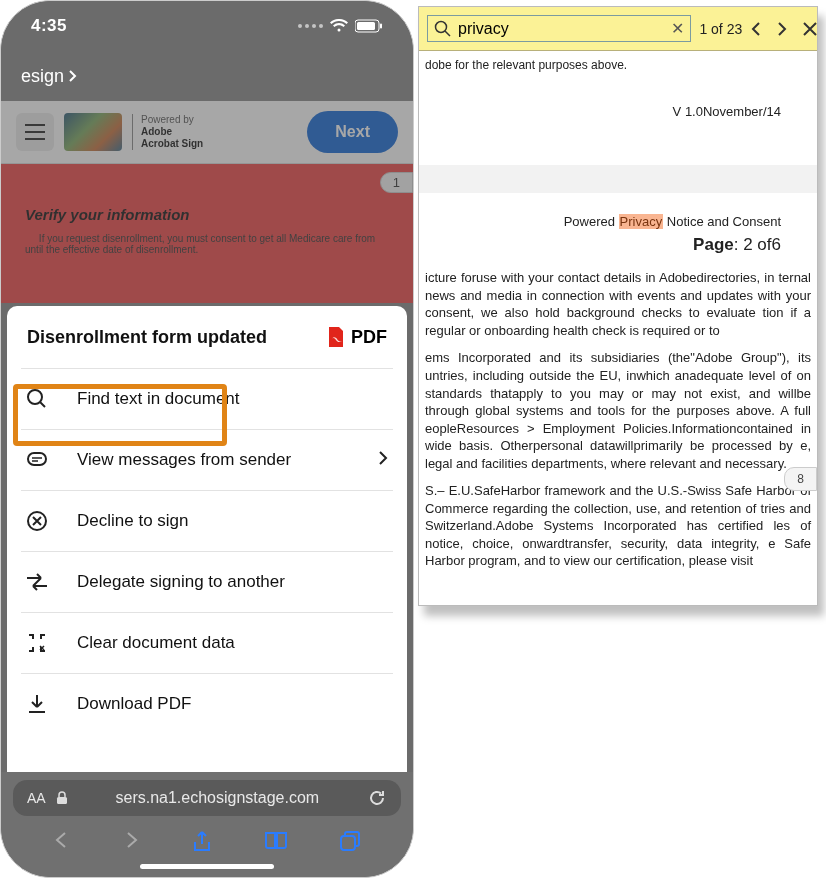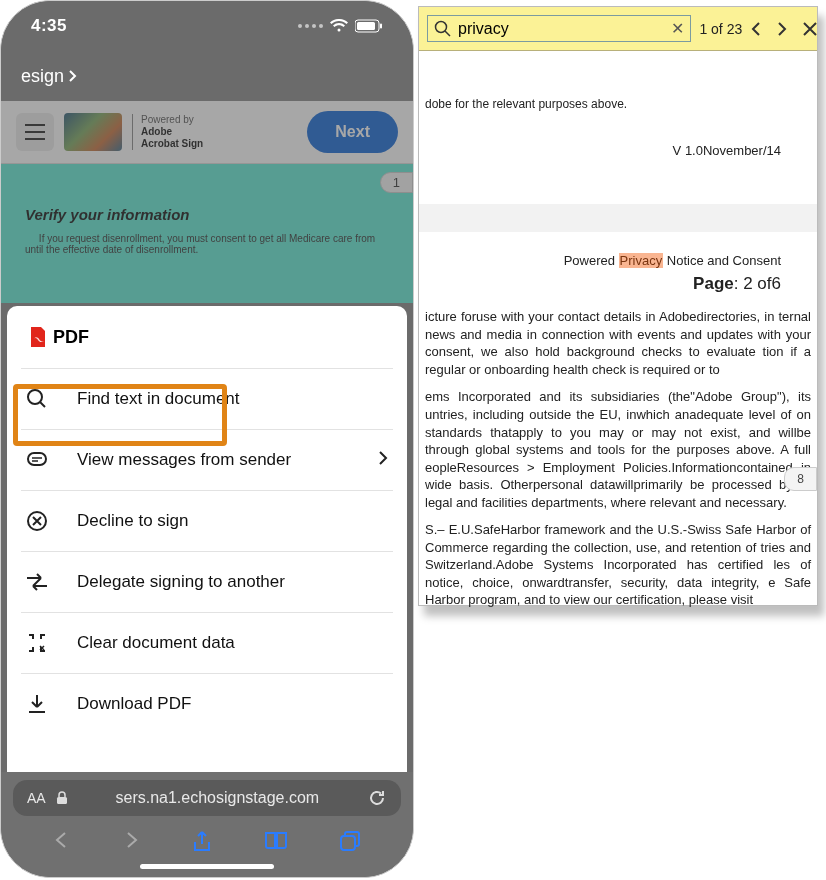--- a/index.html
+++ b/index.html
@@ -50,21 +50,21 @@
   align-items: center;
   padding: 0 20px;
   color: #fff;
   font-size: 18px;
 }
 .crumb svg { margin-left: 3px; }
 
 
 .dimmed-layer {
   position: relative;
-  background: #5eead4;
+  background: #ef4444;
 }
 .dim-overlay {
   position: absolute;
   inset: 0;
   background: rgba(80,80,80,0.5);
   z-index: 2;
 }
 .app-topbar {
   display: flex;
   align-items: center;
@@ -185,21 +185,21 @@
   padding: 3px 6px; gap: 6px;
   position: relative;
 }
 .find-input input {
   border: none; background: transparent; outline: none;
   font-size: 16px; flex: 1;
 }
 .clear-x { color: #555; font-size: 16px; }
 .find-count { font-size: 14px; color: #222; white-space: nowrap; }
 .find-nav { display: flex; align-items: center; gap: 14px; }
-.doc-body { padding: 6px 6px; font-size: 13px; line-height: 1.35; color: #222; margin-top: 39px; }
+.doc-body { padding: 6px 6px; font-size: 13px; line-height: 1.35; color: #222; }
 .doc-body p { margin-bottom: 10px; }
 .top-line { font-size: 12px; }
 .version { text-align: right; font-size: 13px; padding: 20px 30px 40px 0; }
 .divider-bar { height: 28px; background: #f2f2f2; margin: 4px -6px 20px -6px; }
 .notice-line { text-align: right; padding-right: 30px; font-size: 13px; margin-bottom: 4px; }
 .notice-line .hl { background: #f9b591; color: #7a3510; padding: 0 1px; }
 .page-line { text-align: right; padding-right: 30px; font-size: 17px; margin-bottom: 12px; }
 .page-line b { font-weight: 700; }
 .para { text-align: justify; }
 .page-badge-r {
@@ -261,20 +261,21 @@
         <div class="page-badge">1</div>
         <div class="verify-h">Verify your information</div>
         <div class="verify-p">If you request disenrollment, you must consent to get all Medicare care from</div>
         <div class="verify-p2">until the effective date of disenrollment.</div>
       </div>
       <div class="dim-overlay"></div>
     </div>
 
     <div class="sheet">
       <div class="sheet-header">
+        <div class="sheet-title">Disenrollment form updated</div>
         <div class="pdf-tag">
           <svg width="22" height="22" viewBox="0 0 22 22">
               <path fill="#e1251b" d="M4 1h10l4 4v16H4z"></path>
               <path fill="#fff" d="M7 14c0-4 4-3 5-1 1 2 3 3 5 2-2 2-5 1-6-1-1-2-4-3-4 0z" opacity="0.85"></path>
             </svg>
           <span>PDF</span>
         </div>
       </div>
       <div class="sheet-sep"></div>
 

